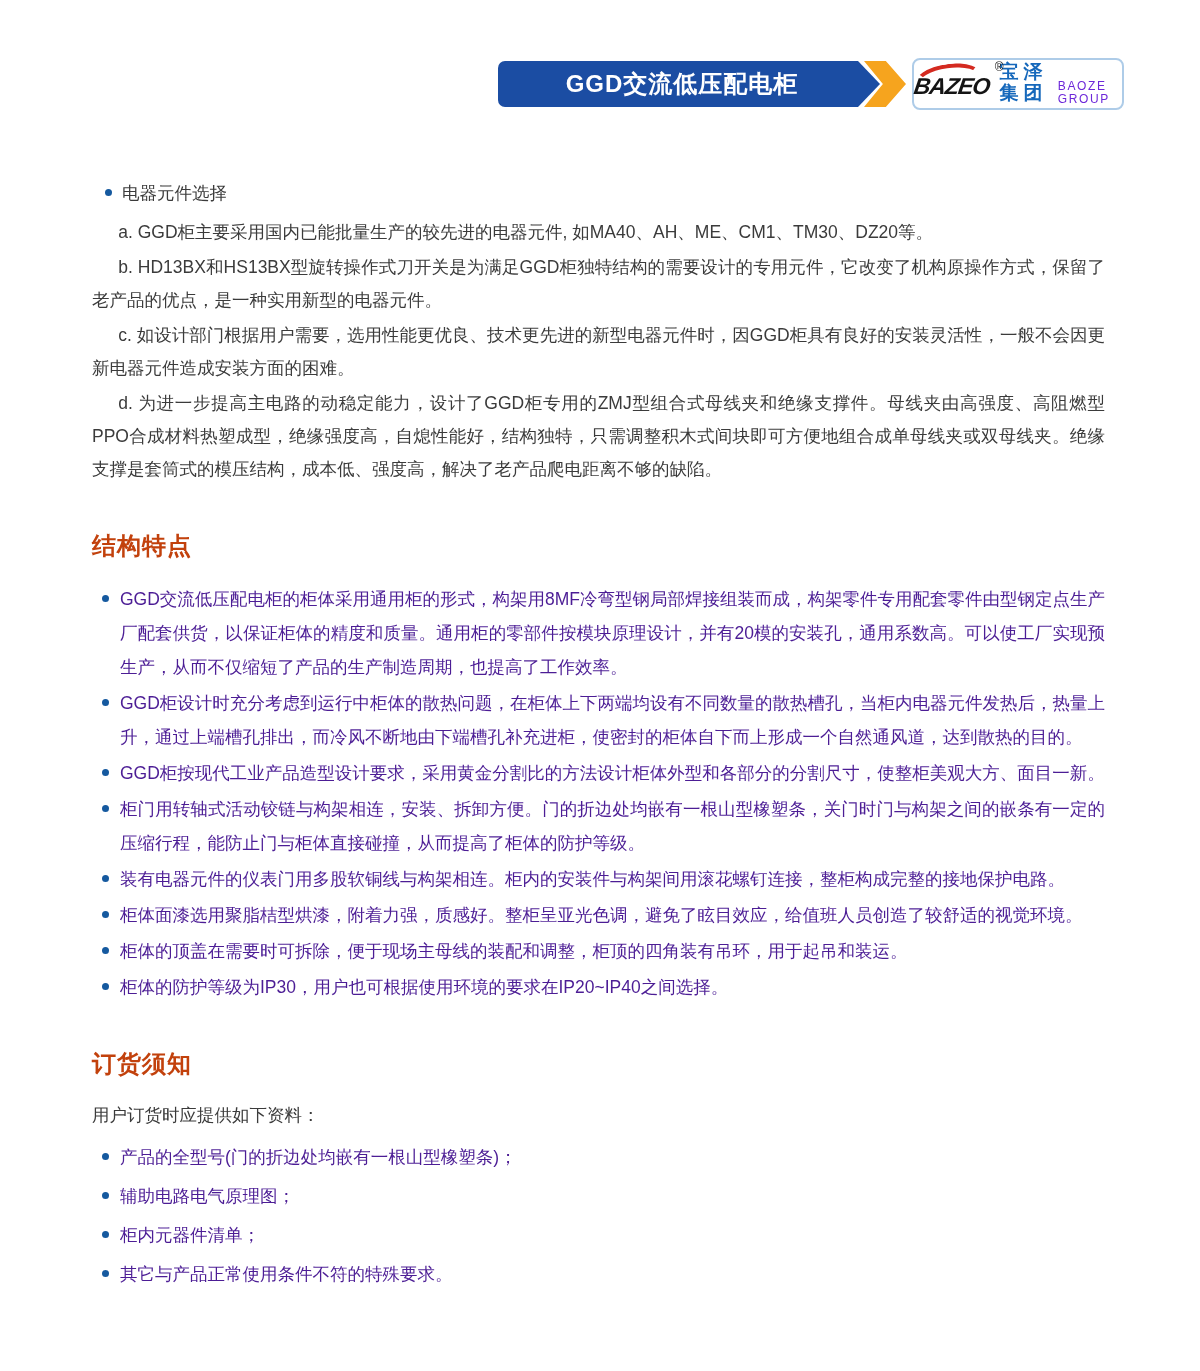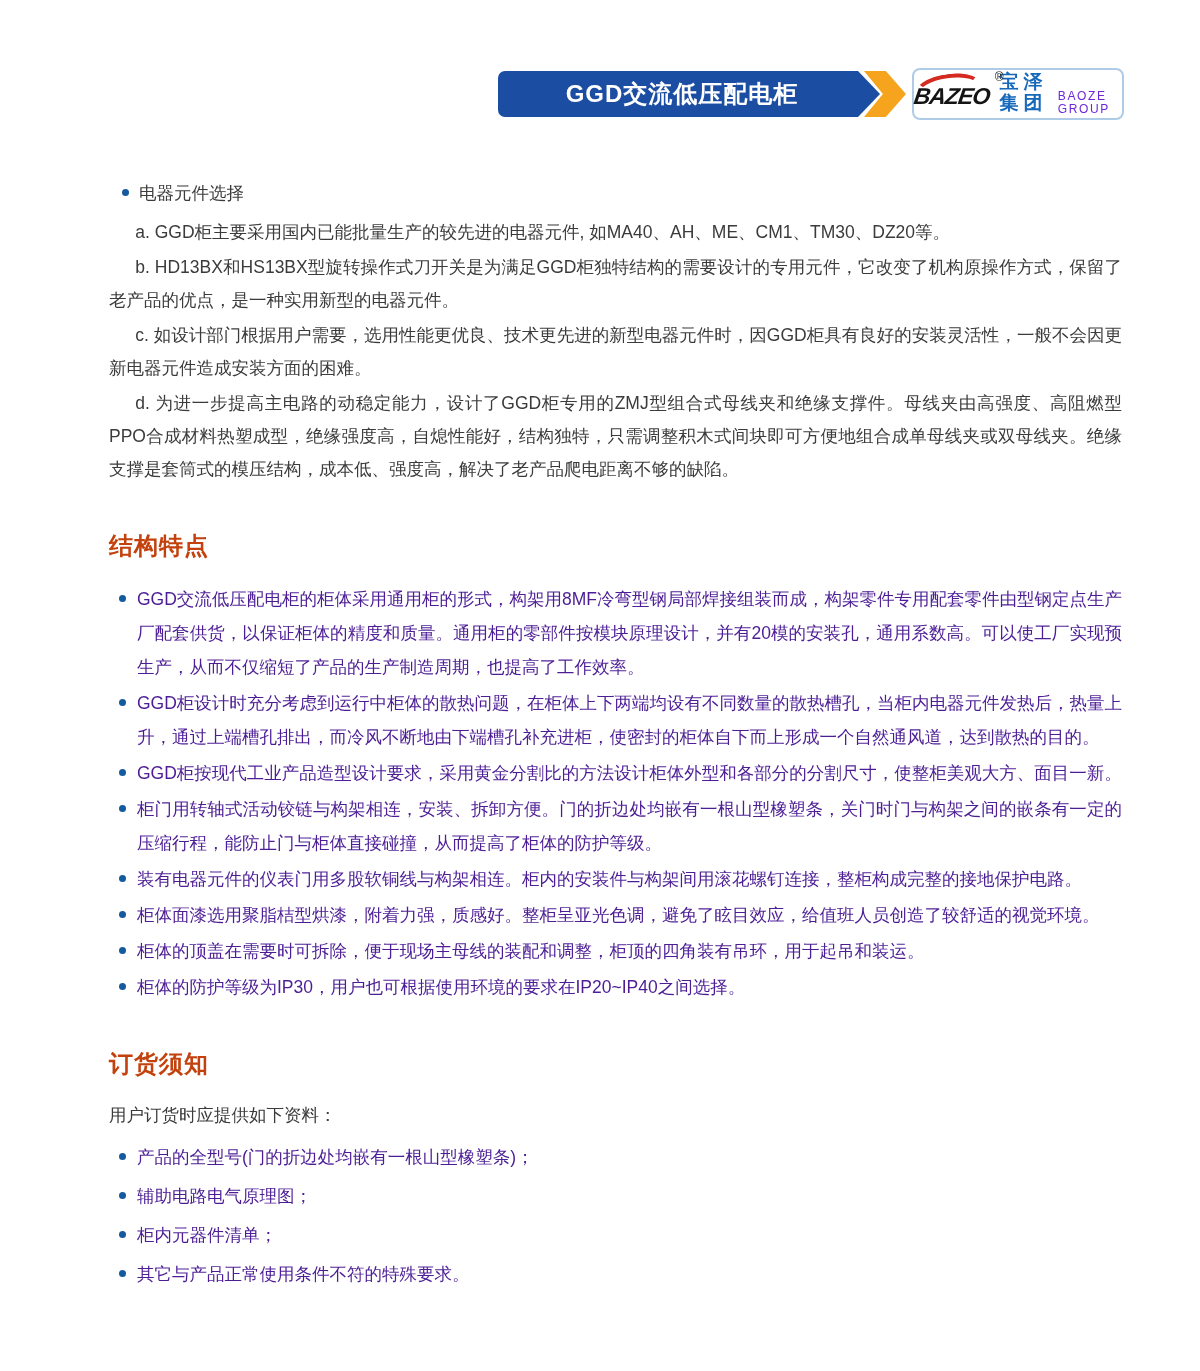--- a/index.html
+++ b/index.html
@@ -13,21 +13,21 @@
     position: relative;
     overflow: hidden;
     font-family: "Liberation Sans", "DejaVu Sans", sans-serif;
     color: #3b3b3b;
   }
 
   
   .header {
     position: absolute;
     left: 498px;
-    top: 68px;
+    top: 58px;
     display: flex;
     align-items: center;
     height: 52px;
   }
   .title-bar {
     position: relative;
     z-index: 2;
     width: 382px;
     height: 46px;
     background: #1b4da3;
@@ -112,21 +112,21 @@
   .company-en {
     font-size: 12px;
     color: #6d28d9;
     letter-spacing: 1.6px;
     margin-top: 18px;
   }
 
   
   .content {
     position: absolute;
-    left: 109px;
+    left: 92px;
     top: 178px;
     width: 1013px;
     font-size: 17.5px;
   }
   .lead-item {
     position: relative;
     padding-left: 30px;
     line-height: 30px;
     margin-bottom: 8px;
     color: #3b3b3b;

